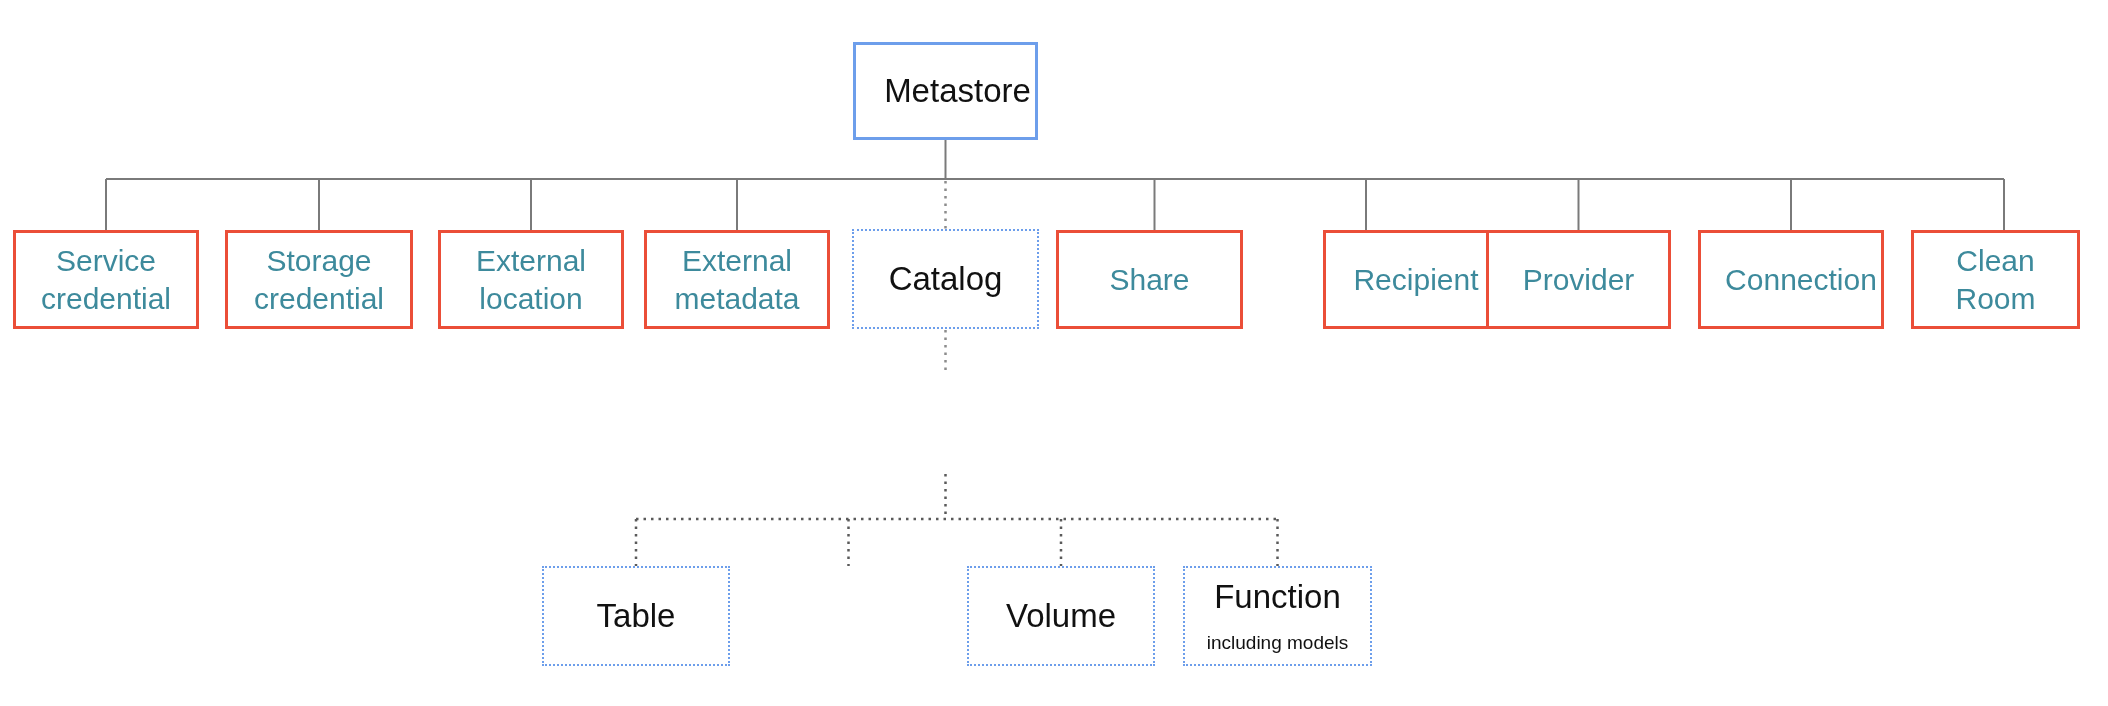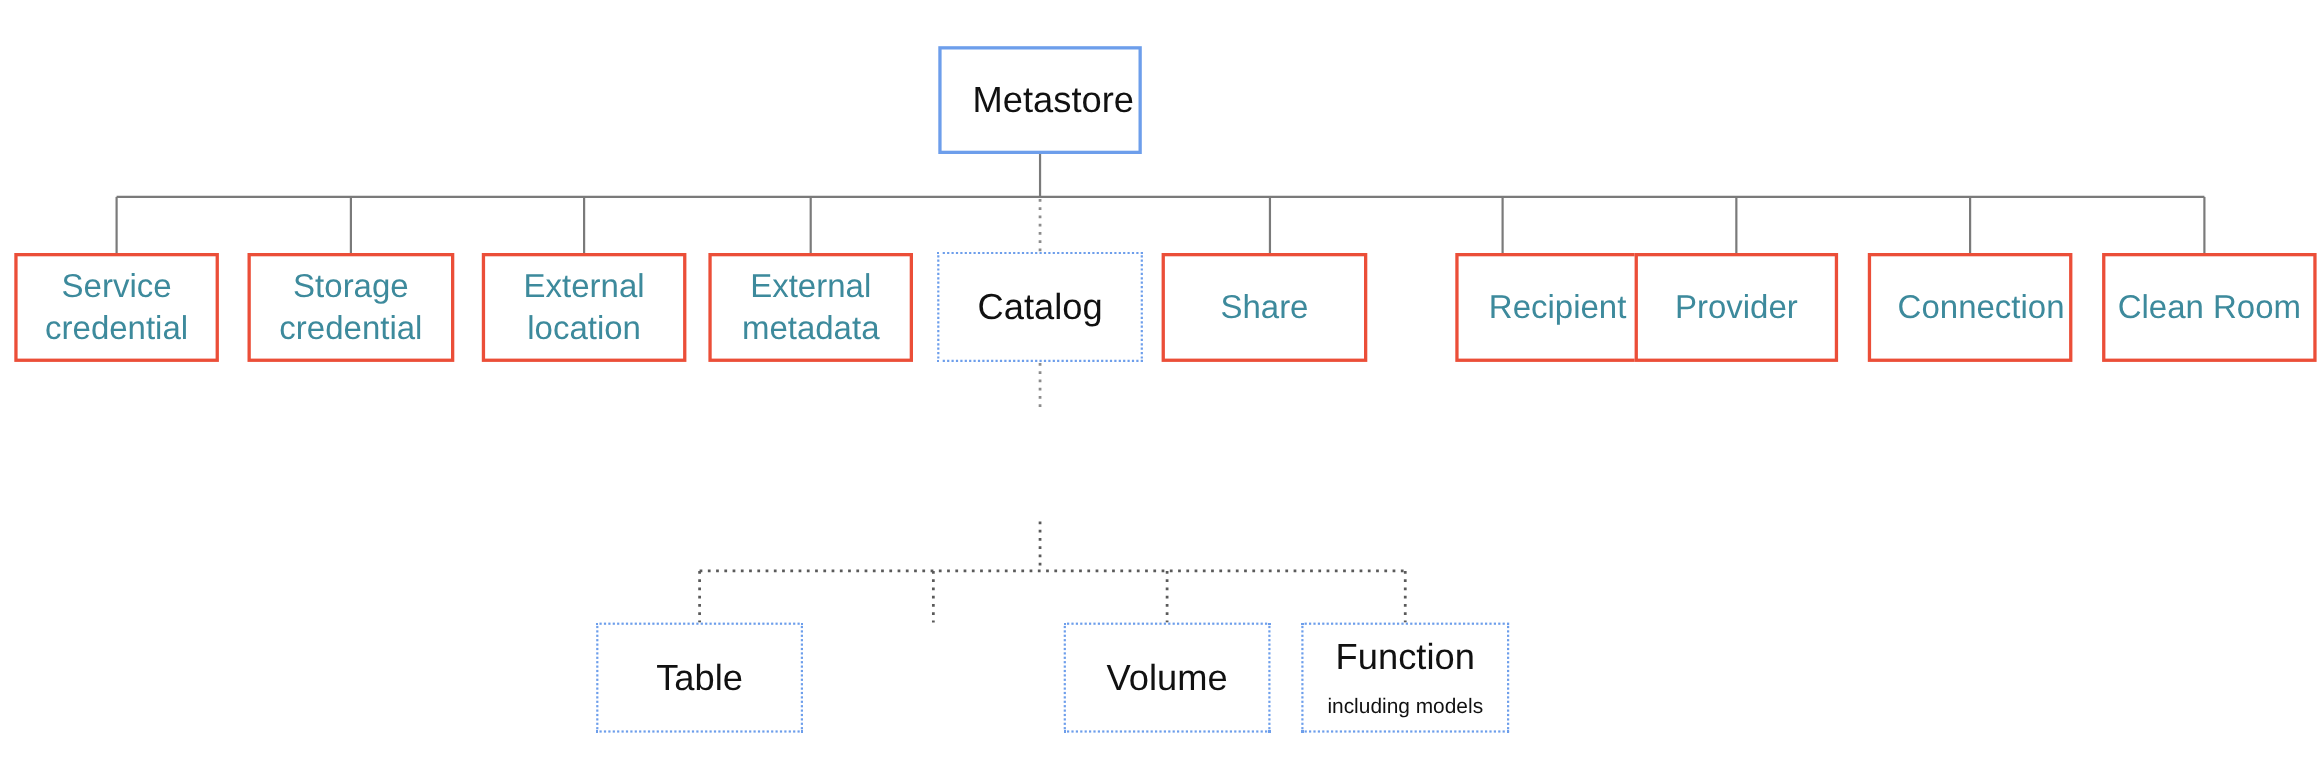--- a/index.html
+++ b/index.html
@@ -100,21 +100,21 @@
   </div>
   <div class="box solid-red" style="left:1323px; top:230px; width:186px; height:99px;">
     <span class="label-teal">Recipient</span>
   </div>
   <div class="box solid-red" style="left:1486px; top:230px; width:185px; height:99px;">
     <span class="label-teal">Provider</span>
   </div>
   <div class="box solid-red" style="left:1698px; top:230px; width:186px; height:99px;padding-left:20px;">
     <span class="label-teal">Connection</span>
   </div>
-  <div class="box solid-red" style="left:1911px; top:230px; width:195px; height:99px;">
+  <div class="box solid-red" style="left:1911px; top:230px; width:169px; height:99px;">
     <span class="label-teal">Clean Room</span>
   </div>
 
 
   <div class="box dotted-blue" style="left:542px; top:566px; width:188px; height:100px;">
     <span class="label-black">Table</span>
   </div>
   <div class="box dotted-blue" style="left:967px; top:566px; width:188px; height:100px;">
     <span class="label-black">Volume</span>
   </div>

